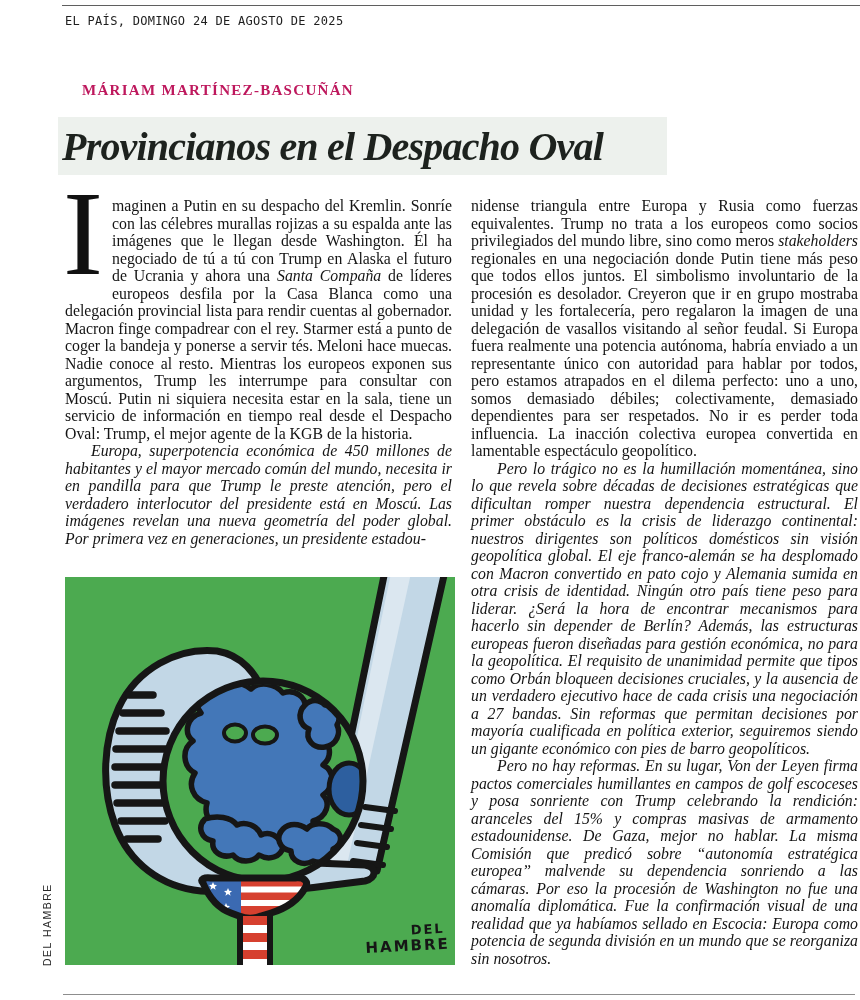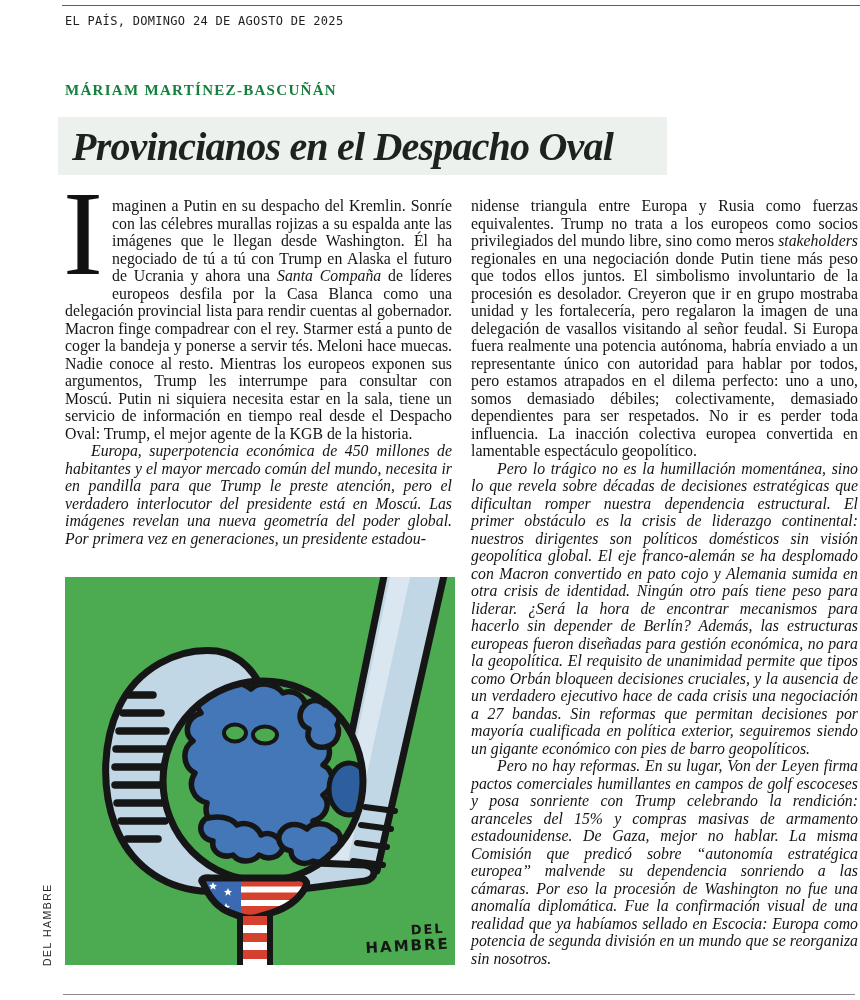--- a/index.html
+++ b/index.html
@@ -5,28 +5,28 @@
   html,body{margin:0;padding:0;background:#fff;}
   .page{position:relative;width:860px;height:1000px;background:#fff;overflow:hidden;
         font-family:"Liberation Serif",serif;color:#151515;}
 
   .top-rule{position:absolute;left:62px;right:0;top:5px;border-top:1.5px solid #5f5f5f;}
   .bottom-rule{position:absolute;left:63px;width:792px;top:994px;border-top:1.5px solid #8d8d8d;}
 
   .dateline{position:absolute;left:65px;top:14px;
             font-family:"DejaVu Sans Mono",monospace;font-size:12px;letter-spacing:.3px;color:#1e1e1e;}
 
-  .byline{position:absolute;left:65px;top:82px;display:inline-block;
+  .byline{position:absolute;left:82px;top:82px;display:inline-block;
           font-family:"Liberation Serif",serif;font-weight:700;font-size:15px;
-          letter-spacing:1.3px;color:#15803d;padding-bottom:22px;border-bottom:2px solid #151515;}
+          letter-spacing:1.3px;color:#be185d;padding-bottom:22px;border-bottom:2px solid #151515;}
 
   .headline-highlight{position:absolute;left:58px;top:117px;width:609px;height:58px;
           background:#edf1ed;display:flex;align-items:center;}
   .headline{font-family:"Liberation Serif",serif;font-style:italic;font-weight:600;
-          font-size:40px;letter-spacing:-0.8px;color:#1d221e;padding-left:14px;white-space:nowrap;}
+          font-size:40px;letter-spacing:-0.8px;color:#1d221e;padding-left:4px;white-space:nowrap;}
 
   .columns{position:absolute;left:65px;top:197px;width:790px;}
   .col{position:absolute;top:0;width:387px;}
   .col-left{left:0;}
   .col-right{left:406px;}
   .col p{margin:0;font-size:15.8px;line-height:17.5px;text-align:justify;
          color:#141414;hyphens:auto;-webkit-hyphens:auto;}
   .col p.indent{text-indent:26px;font-style:italic;}
   .col p em{font-style:italic;}
 

